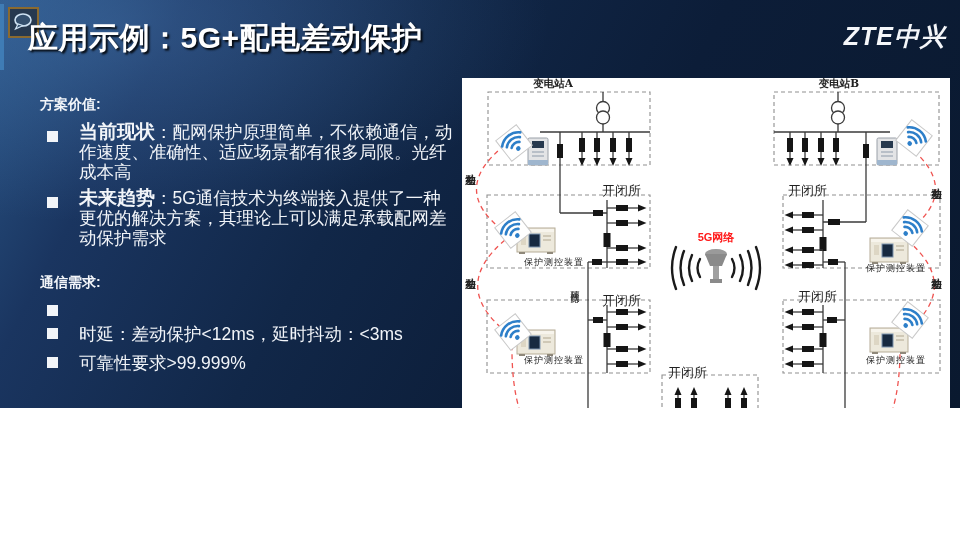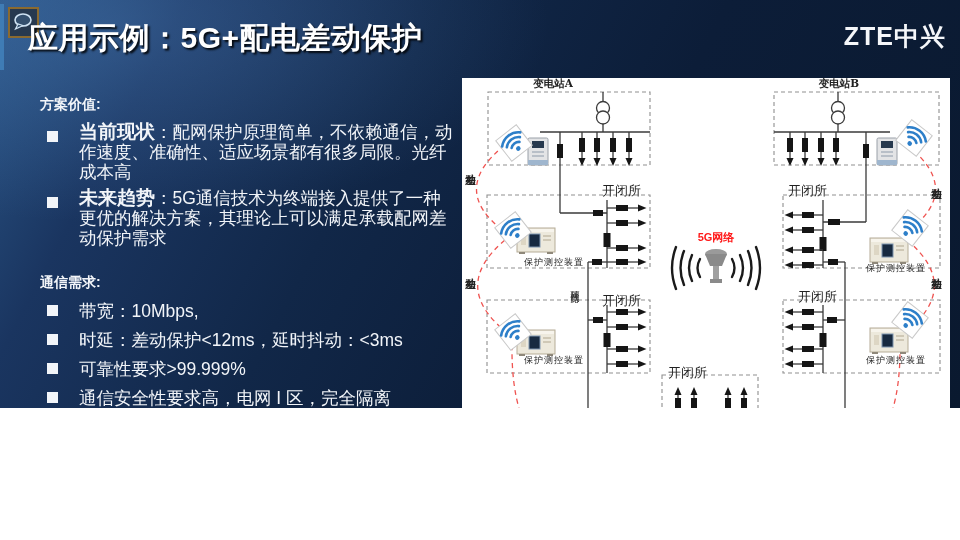--- a/index.html
+++ b/index.html
@@ -11,21 +11,21 @@
   }
   .footer-band{position:absolute;left:0;top:505px;width:960px;height:35px;
     background:linear-gradient(180deg,#223a5e 0%,#122440 55%,#0e1f38 100%);opacity:.9;}
   .left-strip{position:absolute;left:0;top:4px;width:4px;height:66px;background:#3f7cb5;}
   .corner-icon{position:absolute;left:8px;top:7px;width:31px;height:31px;background:#27394f;
     border:2px solid #8a6a30;box-sizing:border-box;}
   .corner-icon svg{width:100%;height:100%;}
   .title{position:absolute;left:28px;top:18px;font-size:30px;font-weight:bold;color:#ffffff;
     letter-spacing:.5px;text-shadow:2px 2px 2px rgba(0,0,0,.85);white-space:nowrap;}
   .logo{position:absolute;right:14px;top:20px;font-size:25px;font-weight:bold;color:#f5f7fa;
-    letter-spacing:1px;}
+    letter-spacing:1px;font-style:italic;}
   
   .content{position:absolute;left:40px;top:96px;width:415px;color:#f2f5f9;}
   .sec-heading{font-size:14px;font-weight:bold;margin:0 0 8px 0;}
   .bullet{display:flex;margin:0 0 6px 0;}
   .bullet .sq{flex:0 0 11px;width:11px;height:11px;background:#f2f5f9;margin:9px 21px 0 7px;}
   .bullet p{margin:0;font-size:17.5px;line-height:20px;}
   .bullet p b{font-size:19px;}
   .comm{margin-top:26px;}
   .bullet.simple{margin:0 0 7px 0;}
   .bullet.simple p{line-height:22px;}
@@ -78,33 +78,28 @@
     <div class="bullet">
       <span class="sq"></span>
       <p><b>未来趋势</b><span>：5G通信技术为终端接入提供了一种更优的解决方案，其理论上可以满足承载配网差动保护需求</span></p>
     </div>
 
     <div class="comm">
       <div class="sec-heading">通信需求:</div>
 
       <div class="bullet simple">
         <span class="sq"></span>
-        <p>带宽：10Mbps,</p>
       </div>
       <div class="bullet simple">
         <span class="sq"></span>
         <p>时延：差动保护&lt;12ms，延时抖动：&lt;3ms</p>
       </div>
       <div class="bullet simple">
         <span class="sq"></span>
         <p>可靠性要求&gt;99.999%</p>
-      </div>
-      <div class="bullet simple">
-        <span class="sq"></span>
-        <p>通信安全性要求高，电网 I 区，完全隔离</p>
       </div>
     </div>
   </div>
 
   <div class="panel">
     <svg width="488" height="428" viewBox="0 0 488 428">
       <defs>
         <g id="wifi">
           <rect x="-13" y="-13" width="26" height="26" fill="#ffffff" stroke="#c9c9c9" stroke-width="1"></rect>
           <g fill="none" stroke="#2d7fc9" stroke-width="2.6" stroke-linecap="round">

